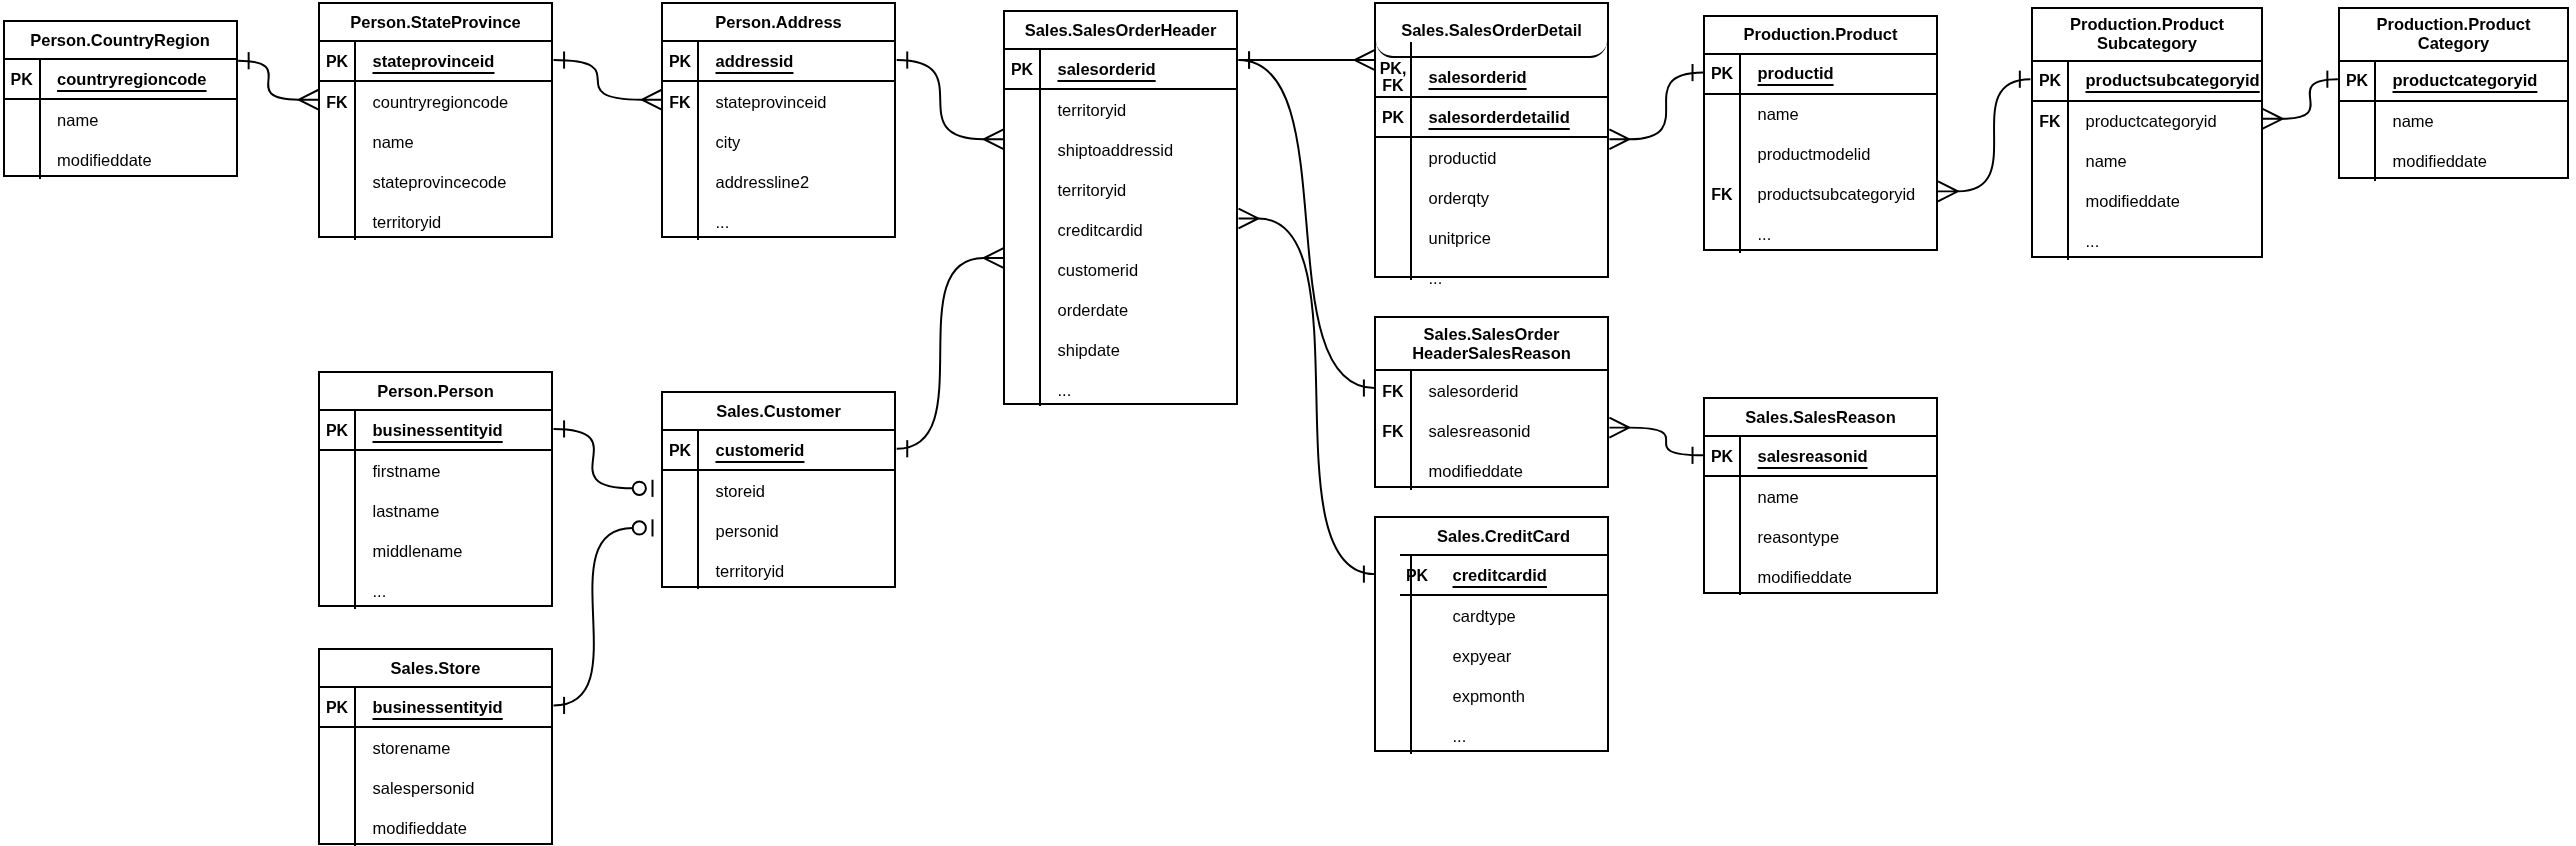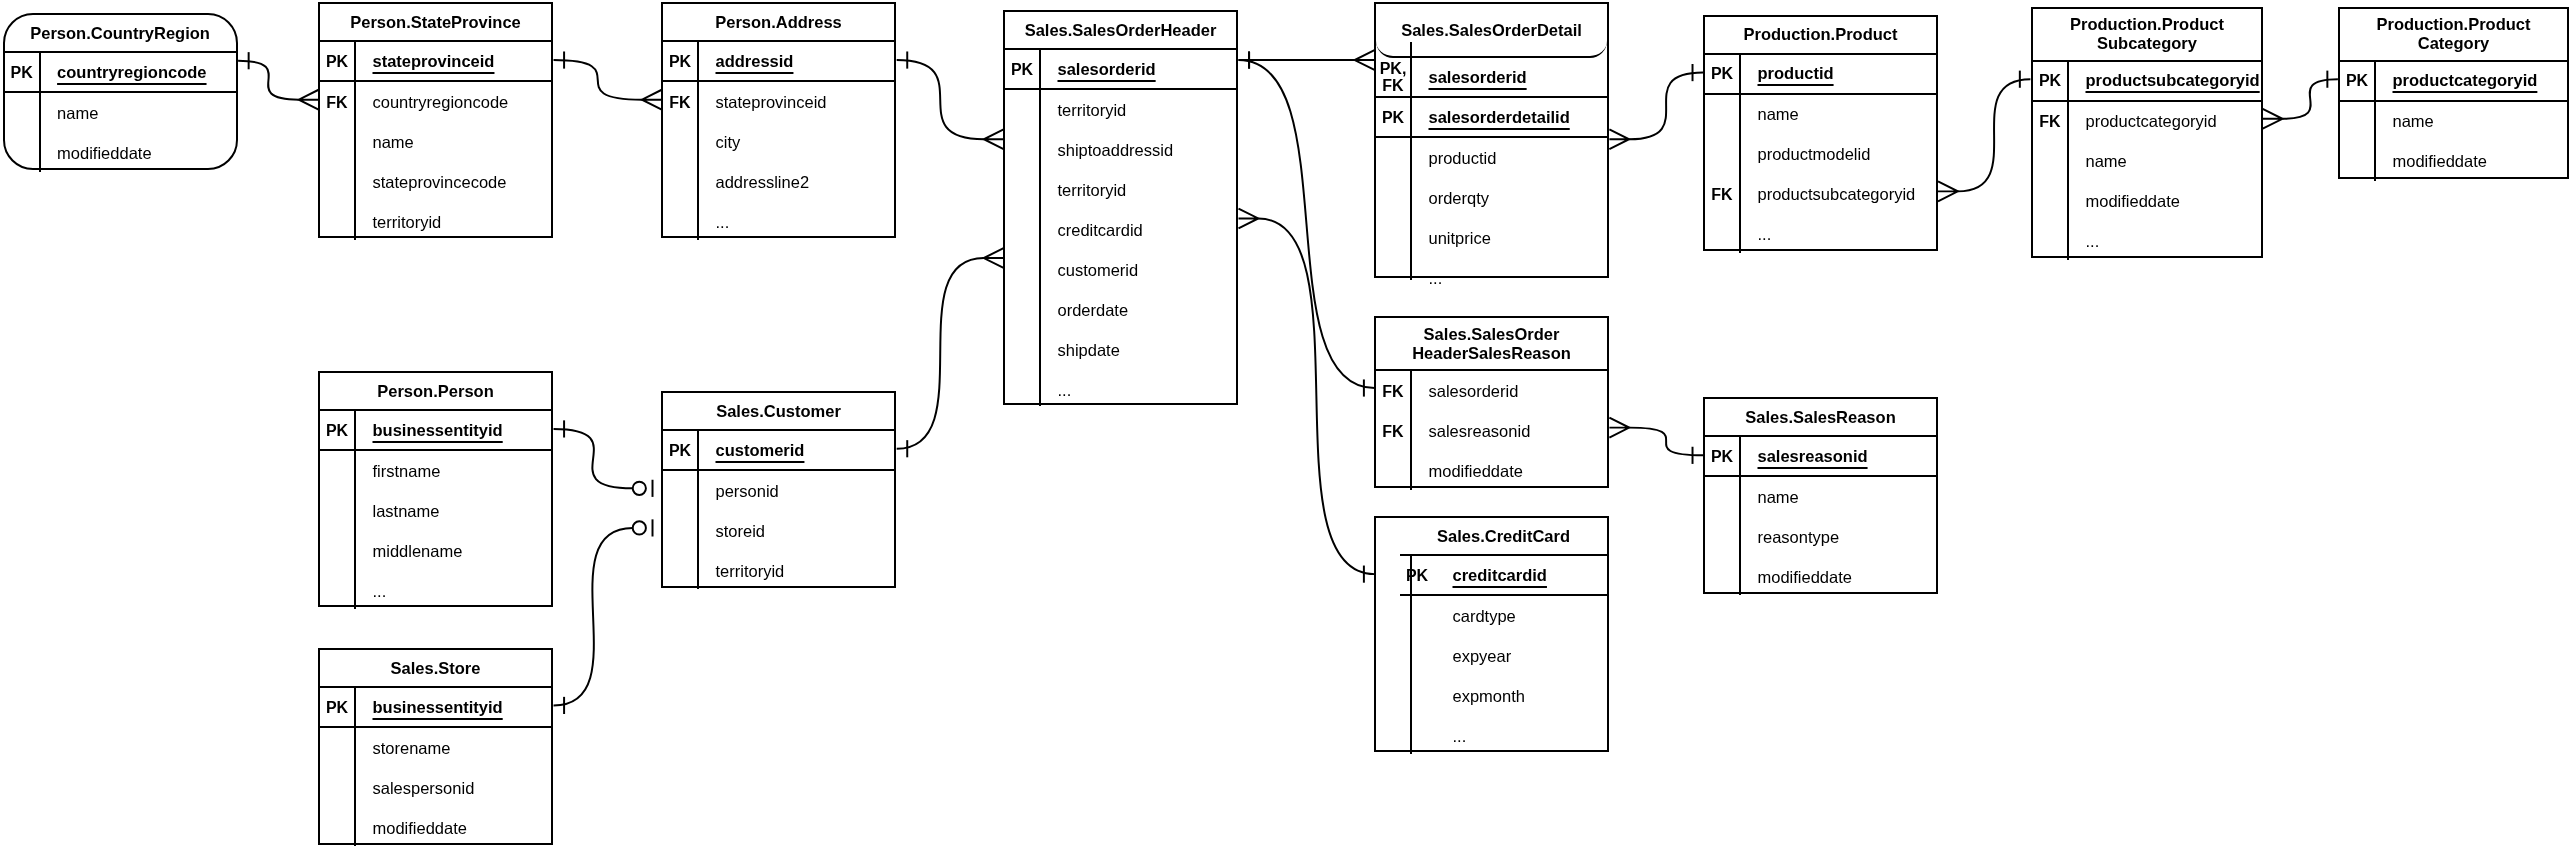--- a/index.html
+++ b/index.html
@@ -88,21 +88,21 @@
         <path d="M 838 650 C 969.2 650, 826.8 740, 958 740"></path>
       </g>
       <g>
         <path d="M 854 1056 L 854 1082"></path>
         <circle cx="968" cy="800" r="10"></circle>
         <path d="M 988 787 L 988 813"></path>
         <path d="M 838 1069 C 969.2 1069, 826.8 800, 958 800"></path>
       </g>
     </svg>
   <div id="tables-layer">
-      <div class="ertable" style="left: 2.6px; top: 13px; width: 235px; height: 157px; border-radius: 30px;">
+      <div class="ertable" style="left: 2.6px; top: 20px; width: 235px; height: 157px;">
         <div class="t-title" style="height: 38px;">Person.CountryRegion</div>
         <div class="t-row keyrow">
           <div class="t-key">PK</div>
           <div class="t-name pk">countryregioncode</div>
         </div>
         <div class="t-row">
           <div class="t-key"></div>
           <div class="t-name">name</div>
         </div>
         <div class="t-row">
@@ -319,25 +319,25 @@
         <div class="t-keydiv" style="top: 38px; height: 198px;"></div>
       </div>
       <div class="ertable" style="left: 661px; top: 391px; width: 235px; height: 197px;">
         <div class="t-title" style="height: 38px;">Sales.Customer</div>
         <div class="t-row keyrow">
           <div class="t-key">PK</div>
           <div class="t-name pk">customerid</div>
         </div>
         <div class="t-row">
           <div class="t-key"></div>
+          <div class="t-name">storeid</div>
+        </div>
+        <div class="t-row">
+          <div class="t-key"></div>
           <div class="t-name">personid</div>
-        </div>
-        <div class="t-row">
-          <div class="t-key"></div>
-          <div class="t-name">storeid</div>
         </div>
         <div class="t-row">
           <div class="t-key"></div>
           <div class="t-name">territoryid</div>
         </div>
         <div class="t-keydiv" style="top: 38px; height: 158px;"></div>
       </div>
       <div class="ertable" style="left: 318px; top: 648px; width: 235px; height: 197px;">
         <div class="t-title" style="height: 38px;">Sales.Store</div>
         <div class="t-row keyrow">

